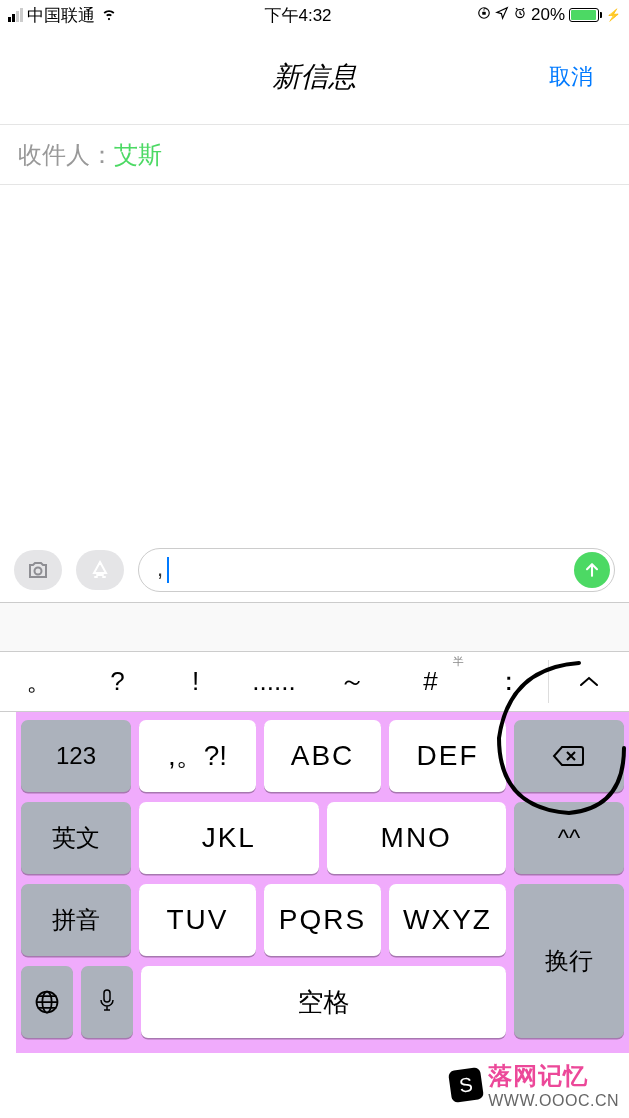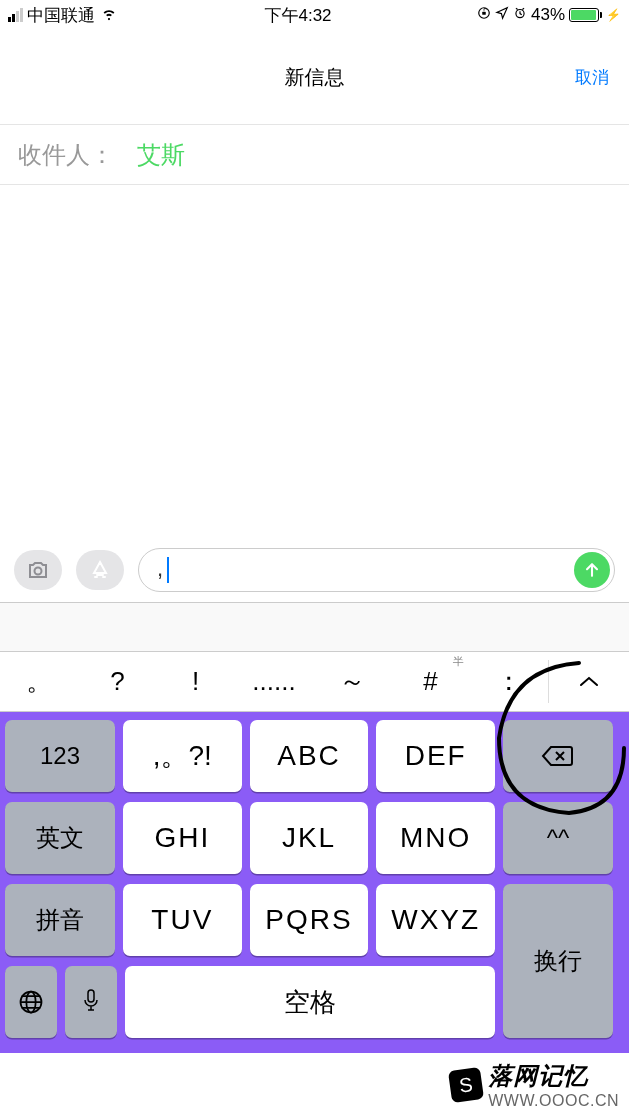--- a/index.html
+++ b/index.html
@@ -12,26 +12,26 @@
     .bar { width: 3px; background: #000; }
     .bar.dim { background: #ccc; }
     .bar1 { height: 5px; } .bar2 { height: 8px; } .bar3 { height: 11px; } .bar4 { height: 14px; }
     .wifi-icon svg { width: 20px; height: 20px; }
     .battery { display: flex; align-items: center; }
     .battery-body { width: 30px; height: 14px; border: 1.5px solid #000; border-radius: 3px; position: relative; }
     .battery-fill { position: absolute; left: 1px; top: 1px; bottom: 1px; width: 89%; background: #4cd964; border-radius: 1px; }
     .battery-tip { width: 2px; height: 6px; background: #000; margin-left: 1px; border-radius: 0 1px 1px 0; }
     
     .nav-bar { height: 95px; display: flex; align-items: center; justify-content: center; position: relative; border-bottom: 1px solid #e5e5e5; }
-    .nav-title { font-size: 20px; font-weight: 500; }
-    .nav-cancel { position: absolute; right: 20px; font-size: 17px; color: #007aff; }
+    .nav-title { font-size: 28px; font-weight: 500; font-style: italic; }
+    .nav-cancel { position: absolute; right: 36px; font-size: 22px; color: #007aff; }
     
     .recipient-bar { height: 60px; display: flex; align-items: center; padding: 0 18px; border-bottom: 1px solid #e5e5e5; font-size: 24px; }
     .recipient-label { color: #999; }
-    .recipient-name { color: #4cd964; margin-left: 23px; }
+    .recipient-name { color: #4cd964; margin-left: 0; }
     
     .message-area { height: 352px; }
     
     .input-row { height: 65px; display: flex; align-items: center; padding: 0 14px; gap: 14px; }
     .icon-btn { width: 48px; height: 40px; background: #e5e5e7; border-radius: 20px; display: flex; align-items: center; justify-content: center; }
     .icon-btn svg { width: 28px; height: 24px; fill: #8e8e93; }
     .text-input { flex: 1; height: 44px; border: 1.5px solid #ccc; border-radius: 22px; display: flex; align-items: center; padding: 0 4px 0 18px; font-size: 22px; position: relative; }
     .text-input-content { flex: 1; color: #333; }
     .cursor { display: inline-block; width: 2px; height: 26px; background: #007aff; vertical-align: middle; margin-left: 4px; animation: blink 1s infinite; }
     @keyframes blink { 50% { opacity: 0; } }
@@ -39,35 +39,35 @@
     .send-btn svg { width: 20px; height: 20px; fill: #fff; }
     
     .suggestion-bar { height: 50px; border-top: 1px solid #ccc; border-bottom: 1px solid #ccc; background: #f9f9f9; }
     
     .punct-row { height: 60px; border-bottom: 1px solid #ccc; display: flex; background: #fff; }
     .punct-key { flex: 1; display: flex; align-items: center; justify-content: center; font-size: 26px; position: relative; }
     .punct-key.small-sup::after { content: attr(data-sup); position: absolute; top: 2px; right: 6px; font-size: 11px; color: #888; }
     .punct-divider { width: 1px; background: #ddd; margin: 8px 0; }
     .collapse-key { width: 80px; display: flex; align-items: center; justify-content: center; }
     
-    .keyboard { background: #8b5cf6; padding: 8px 16px 5px 5px; flex: 1; }
+    .keyboard { background: #f0abfc; padding: 8px 5px 5px 5px; flex: 1; margin-left: 16px; }
     .kb-row { display: flex; gap: 8px; margin-bottom: 10px; }
     .kb-key { background: #fff; border-radius: 7px; box-shadow: 0 1.5px 0 rgba(0,0,0,0.3); display: flex; align-items: center; justify-content: center; font-size: 26px; height: 72px; }
     .kb-key.gray { background: #acb2bc; }
     .kb-side { width: 110px; font-size: 24px; }
     .kb-main { flex: 1; font-size: 28px; letter-spacing: 2px; }
     .kb-space { flex: 1; }
     .kb-func { width: 110px; }
     
     .annotation { position: absolute; top: 648px; right: 0px; width: 150px; height: 180px; pointer-events: none; z-index: 100; }
     
     .watermark { position: absolute; bottom: 8px; right: 10px; display: flex; align-items: center; gap: 6px; z-index: 200; }
     .wm-icon { width: 32px; height: 32px; background: #000; border-radius: 6px; display: flex; align-items: center; justify-content: center; color: #fff; font-size: 20px; transform: rotate(-8deg); }
     .wm-text { display: flex; flex-direction: column; }
-    .wm-text-main { font-size: 24px; color: #000000; font-weight: bold; letter-spacing: 1px; font-style: italic; }
+    .wm-text-main { font-size: 24px; color: #ec4899; font-weight: bold; letter-spacing: 1px; }
     .wm-text-sub { font-size: 16px; color: #666; letter-spacing: 0.5px; }
   </style>
 </head>
 <body>
 
 <div class="status-bar">
   <div class="status-left">
     <div class="signal-bars">
       <div class="bar bar1"></div>
         <div class="bar bar2"></div>
@@ -94,21 +94,21 @@
       <svg width="14" height="14" viewBox="0 0 24 24">
           <path d="M3 11l18-8-8 18-2-8z" fill="none" stroke="#000" stroke-width="2"></path>
         </svg>
     </span>
     <span>
       <svg width="14" height="14" viewBox="0 0 24 24">
           <circle cx="12" cy="13" r="7" fill="none" stroke="#000" stroke-width="2"></circle>
           <path d="M12 9v4l3 2M5 4l3 2M19 4l-3 2" fill="none" stroke="#000" stroke-width="2"></path>
         </svg>
     </span>
-    <span>43%</span>
+    <span>20%</span>
     <div class="battery">
       <div class="battery-body">
           <div class="battery-fill"></div>
         </div>
       <div class="battery-tip"></div>
     </div>
     <span style="font-size:12px;">⚡</span>
   </div>
 </div>
 
@@ -172,21 +172,20 @@
     <div class="kb-key kb-main">DEF</div>
     <div class="kb-key gray kb-side">
       <svg width="34" height="24" viewBox="0 0 34 24">
           <path d="M10 3h19a2 2 0 0 1 2 2v14a2 2 0 0 1-2 2H10l-8-9z" fill="none" stroke="#000" stroke-width="2"></path>
           <path d="M15 8l8 8M23 8l-8 8" stroke="#000" stroke-width="2"></path>
         </svg>
     </div>
   </div>
   <div class="kb-row">
     <div class="kb-key gray kb-side">英文</div>
-    <div class="kb-key kb-main">GHI</div>
     <div class="kb-key kb-main">JKL</div>
     <div class="kb-key kb-main">MNO</div>
     <div class="kb-key gray kb-side">^^</div>
   </div>
   <div class="kb-row">
     <div class="kb-key gray kb-side">拼音</div>
     <div class="kb-key kb-main">TUV</div>
     <div class="kb-key kb-main">PQRS</div>
     <div class="kb-key kb-main">WXYZ</div>
     <div class="kb-key gray kb-side" style="height:154px; position:relative;">换行</div>

